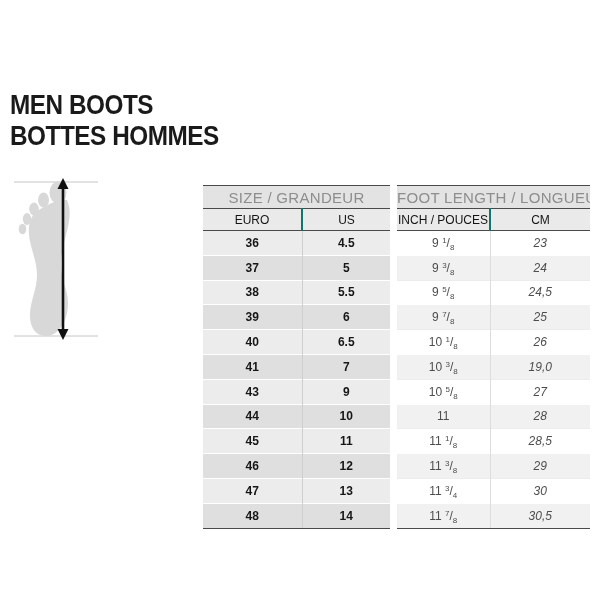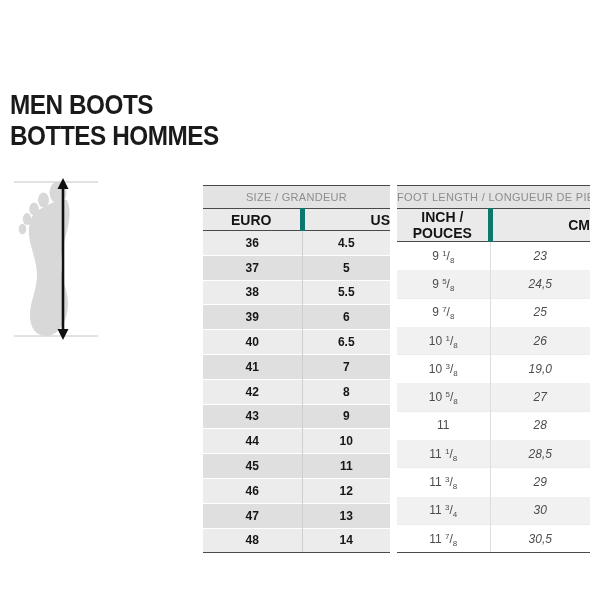--- a/index.html
+++ b/index.html
@@ -35,33 +35,33 @@
   .chart { position: absolute; left: 203px; top: 185px; display: flex; gap: 7px; }
   table { border-collapse: collapse; table-layout: fixed; }
   .t-size  { width: 187px; }
   .t-length{ width: 193px; }
   th, td { text-align: center; vertical-align: middle; padding: 0; font-size: 12px; overflow: hidden; }
 
   .group-header th {
     height: 22px;
     background: var(--group-header-bg, #e3e3e3);
     color: var(--group-header-text, #8d8d8d);
-    font-weight: 400; font-size: 11px; letter-spacing: 0.3px;
+    font-weight: 400; font-size: 15px; letter-spacing: 0.3px;
     border-top: 1.5px solid var(--dark-border, #4a4a4a);
     border-bottom: 1.5px solid var(--dark-border, #4a4a4a);
     white-space: nowrap;
   }
   .col-header th {
     height: 21px;
     background: var(--column-header-bg, #eaeaea);
     color: var(--column-header-text, #141414);
-    font-weight: 700; font-size: 14px;
+    font-weight: 400; font-size: 12px;
     border-bottom: 1.5px solid var(--dark-border, #4a4a4a);
   }
-  .col-header th + th { border-left: 5px solid #0f766e; text-align: right; }
+  .col-header th + th { border-left: 2px solid #0f766e; }
 
   tbody td { height: 23.8px; }
   tbody td + td { border-left: 1px solid #cfcfcf; }
   .t-length tbody td + td { border-left: 1px solid #dddddd; font-style: italic; }
 
   .t-size tbody td { font-weight: 700; color: #161616; }
   .t-size tbody tr:nth-child(odd)  td { background: var(--size-row-odd-bg, #ececec); border-top: 1px solid rgba(255,255,255,0.85); }
   .t-size tbody tr:nth-child(even) td { background: var(--size-row-even-bg, #dfdfdf); border-top: 1px solid rgba(255,255,255,0.85); }
 
   .t-length tbody td { color: var(--body-text, #4d4d4d); font-weight: 400; }
@@ -148,24 +148,20 @@
           </tr>
           <tr>
             <td>40</td>
             <td>6.5</td>
           </tr>
           <tr>
             <td>41</td>
             <td>7</td>
           </tr>
           <tr>
-            <td>42</td>
-            <td>8</td>
-          </tr>
-          <tr>
             <td>43</td>
             <td>9</td>
           </tr>
           <tr>
             <td>44</td>
             <td>10</td>
           </tr>
           <tr>
             <td>45</td>
             <td>11</td>
@@ -198,20 +194,24 @@
           <th>INCH / POUCES</th>
           <th>CM</th>
         </tr>
       </thead>
       <tbody>
           <tr>
             <td>9 <span class="fr"><sup>1</sup>/<sub>8</sub></span></td>
             <td>23</td>
           </tr>
           <tr>
+            <td>9 <span class="fr"><sup>3</sup>/<sub>8</sub></span></td>
+            <td>24</td>
+          </tr>
+          <tr>
             <td>9 <span class="fr"><sup>5</sup>/<sub>8</sub></span></td>
             <td>24,5</td>
           </tr>
           <tr>
             <td>9 <span class="fr"><sup>7</sup>/<sub>8</sub></span></td>
             <td>25</td>
           </tr>
           <tr>
             <td>10 <span class="fr"><sup>1</sup>/<sub>8</sub></span></td>
             <td>26</td>

